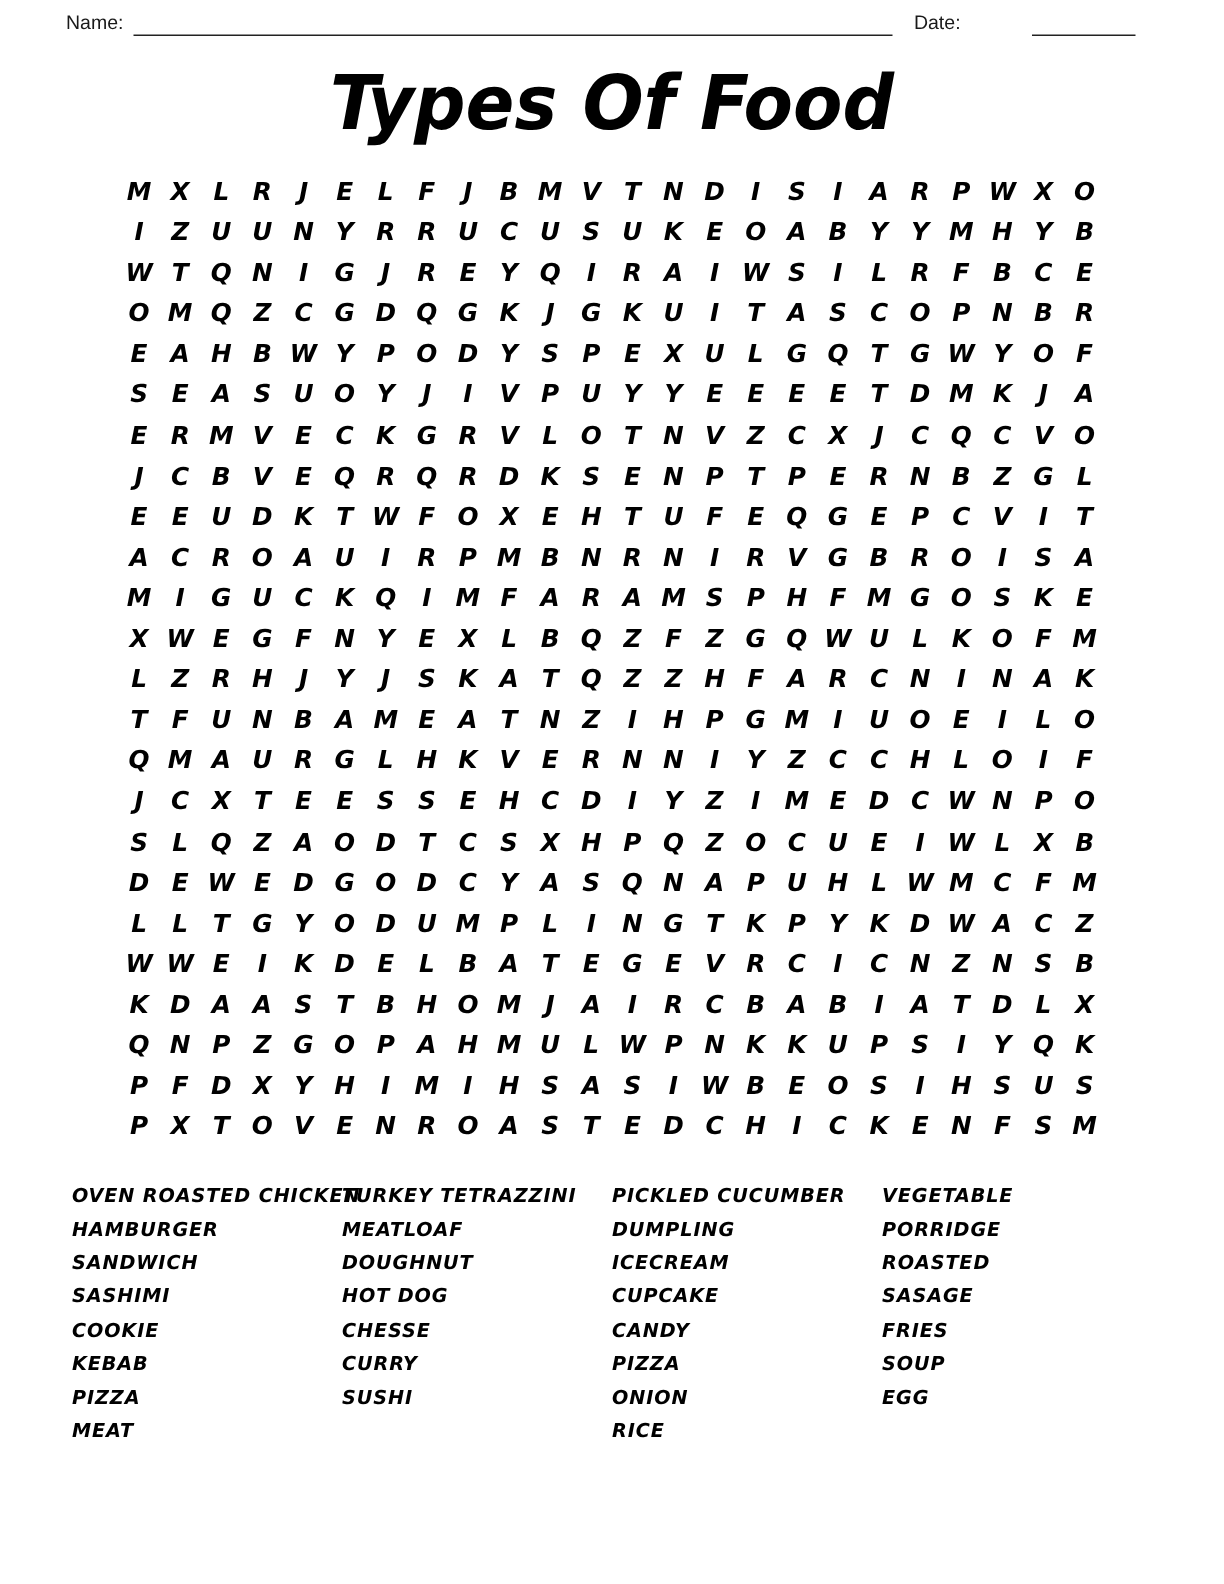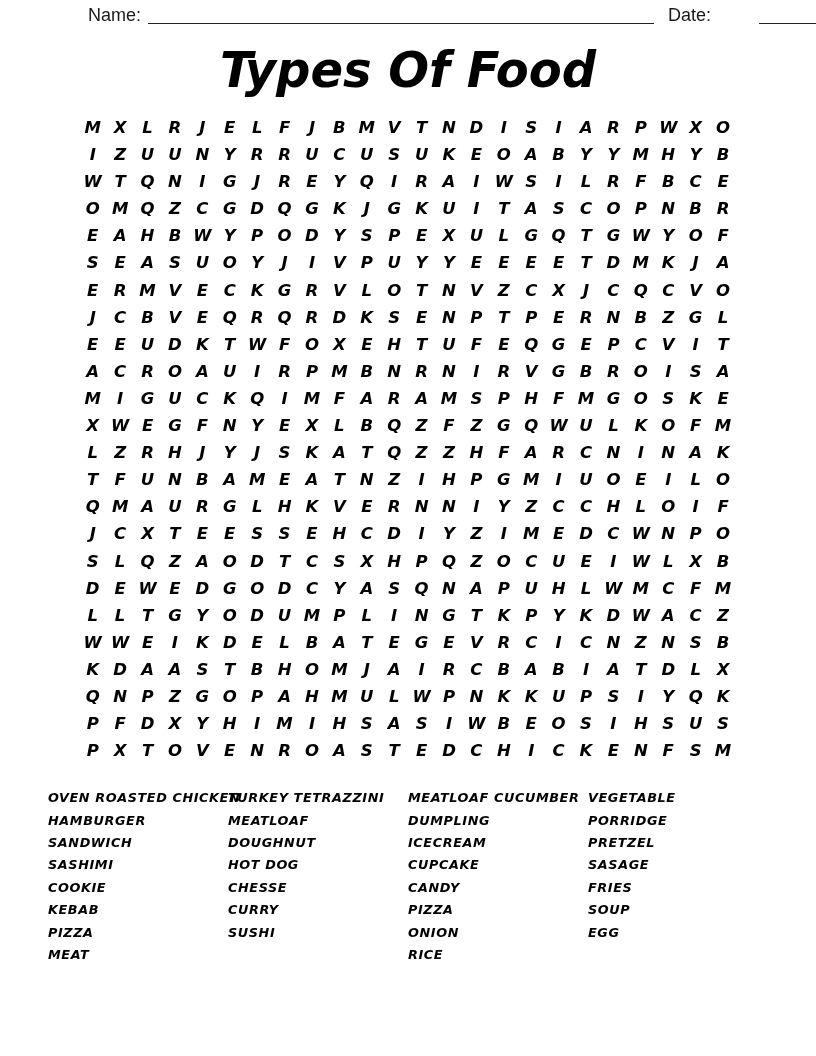--- a/index.html
+++ b/index.html
@@ -15,23 +15,22 @@
     color: #000000;
     font-family: "Liberation Sans", sans-serif;
     overflow: hidden;
   }
 
   
   .header-row {
     display: flex;
     align-items: flex-start;
     padding: 6px 44px 0 44px;
-    font-size: 18px;
+    font-size: 13px;
     color: #1a1a1a;
-    margin-left: 44px;
   }
   .field {
     display: flex;
     align-items: flex-end;
   }
   .field-label {
     white-space: nowrap;
     line-height: 18px;
   }
   .write-line {
@@ -755,33 +754,33 @@
       <div class="word-col">
         <div class="word-item">TURKEY TETRAZZINI</div>
         <div class="word-item">MEATLOAF</div>
         <div class="word-item">DOUGHNUT</div>
         <div class="word-item">HOT DOG</div>
         <div class="word-item">CHESSE</div>
         <div class="word-item">CURRY</div>
         <div class="word-item">SUSHI</div>
       </div>
       <div class="word-col">
-        <div class="word-item">MEATLOAF CUCUMBER</div>
+        <div class="word-item">PICKLED CUCUMBER</div>
         <div class="word-item">DUMPLING</div>
         <div class="word-item">ICECREAM</div>
         <div class="word-item">CUPCAKE</div>
         <div class="word-item">CANDY</div>
         <div class="word-item">PIZZA</div>
         <div class="word-item">ONION</div>
         <div class="word-item">RICE</div>
       </div>
       <div class="word-col">
         <div class="word-item">VEGETABLE</div>
         <div class="word-item">PORRIDGE</div>
-        <div class="word-item">PRETZEL</div>
+        <div class="word-item">ROASTED</div>
         <div class="word-item">SASAGE</div>
         <div class="word-item">FRIES</div>
         <div class="word-item">SOUP</div>
         <div class="word-item">EGG</div>
       </div>
     </div>
 
 </div>
 
 </body></html>

